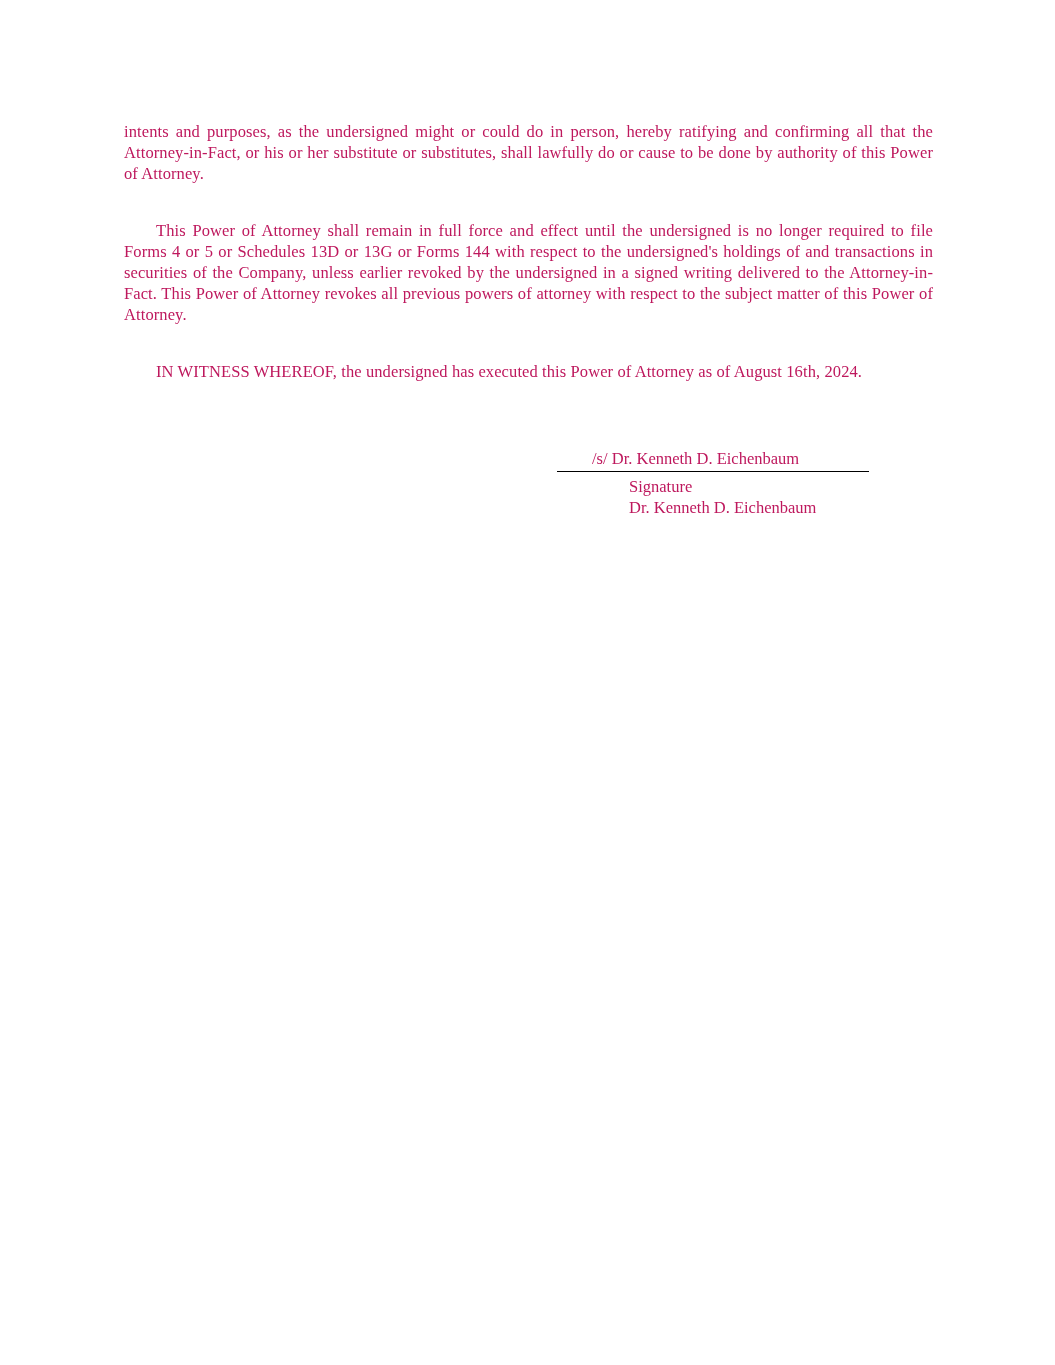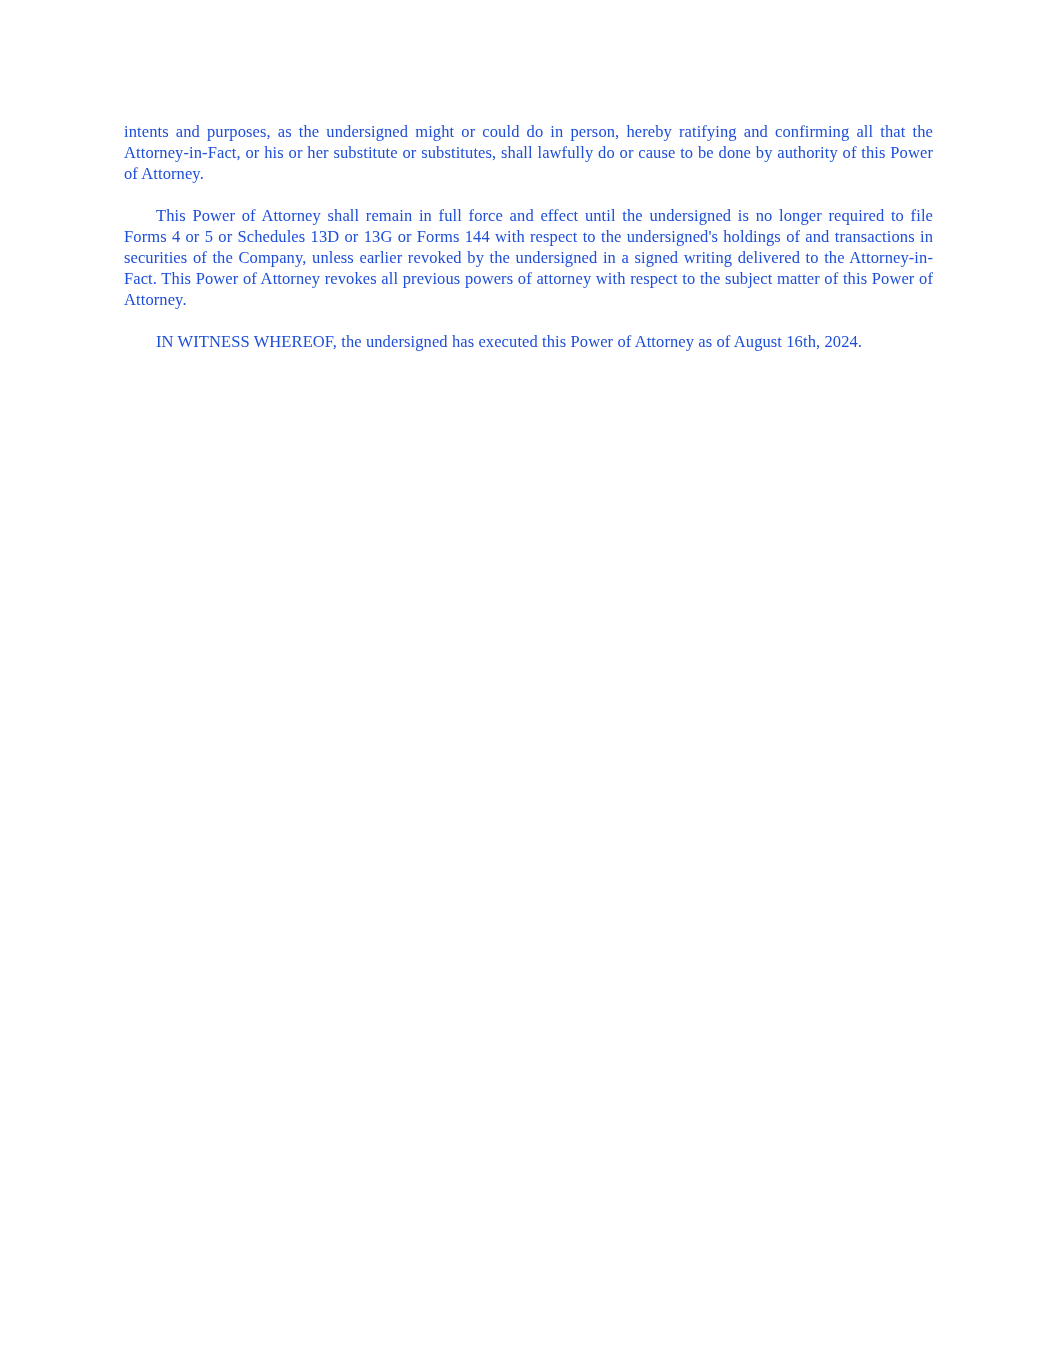--- a/index.html
+++ b/index.html
@@ -5,40 +5,40 @@
   html, body {
     margin: 0;
     padding: 0;
     background: #ffffff;
   }
   .page {
     position: relative;
     width: 1055px;
     height: 1365px;
     background: #ffffff;
-    color: #1d4ed8;
+    color: #be185d;
     font-family: "Liberation Serif", serif;
     overflow: hidden;
     text-decoration: underline;
   }
   .content {
     position: absolute;
     left: 124px;
     top: 121px;
     width: 809px;
   }
   .para {
     margin: 0;
     font-size: 16.5px;
     line-height: 21px;
     text-align: justify;
     letter-spacing: 0.1px;
   }
   .para + .para {
-    margin-top: 21px;
+    margin-top: 36px;
   }
   .indent {
     text-indent: 32px;
   }
   .sig-block {
     margin-top: 66px;
     margin-left: 433px;
     font-size: 16.5px;
     line-height: 21px;
   }
@@ -63,14 +63,19 @@
 </style>
 </head>
 <body>
 
 <div class="page">
   <div class="content">
     <p class="para">intents and purposes, as the undersigned might or could do in person, hereby ratifying and confirming all that the Attorney-in-Fact, or his or her substitute or substitutes, shall lawfully do or cause to be done by authority of this Power of Attorney.</p>
     <p class="para indent">This Power of Attorney shall remain in full force and effect until the undersigned is no longer required to file Forms 4 or 5 or Schedules 13D or 13G or Forms 144 with respect to the undersigned's holdings of and transactions in securities of the Company, unless earlier revoked by the undersigned in a signed writing delivered to the Attorney-in-Fact. This Power of Attorney revokes all previous powers of attorney with respect to the subject matter of this Power of Attorney.</p>
     <p class="para indent">IN WITNESS WHEREOF, the undersigned has executed this Power of Attorney as of August 16th, 2024.</p>
 
+    <div class="sig-block">
+      <span class="sig-line">/s/ Dr. Kenneth D. Eichenbaum</span>
+      <span class="sig-label">Signature</span>
+      <span class="sig-printed">Dr. Kenneth D. Eichenbaum</span>
+    </div>
   </div>
 </div>
 
 </body></html>

